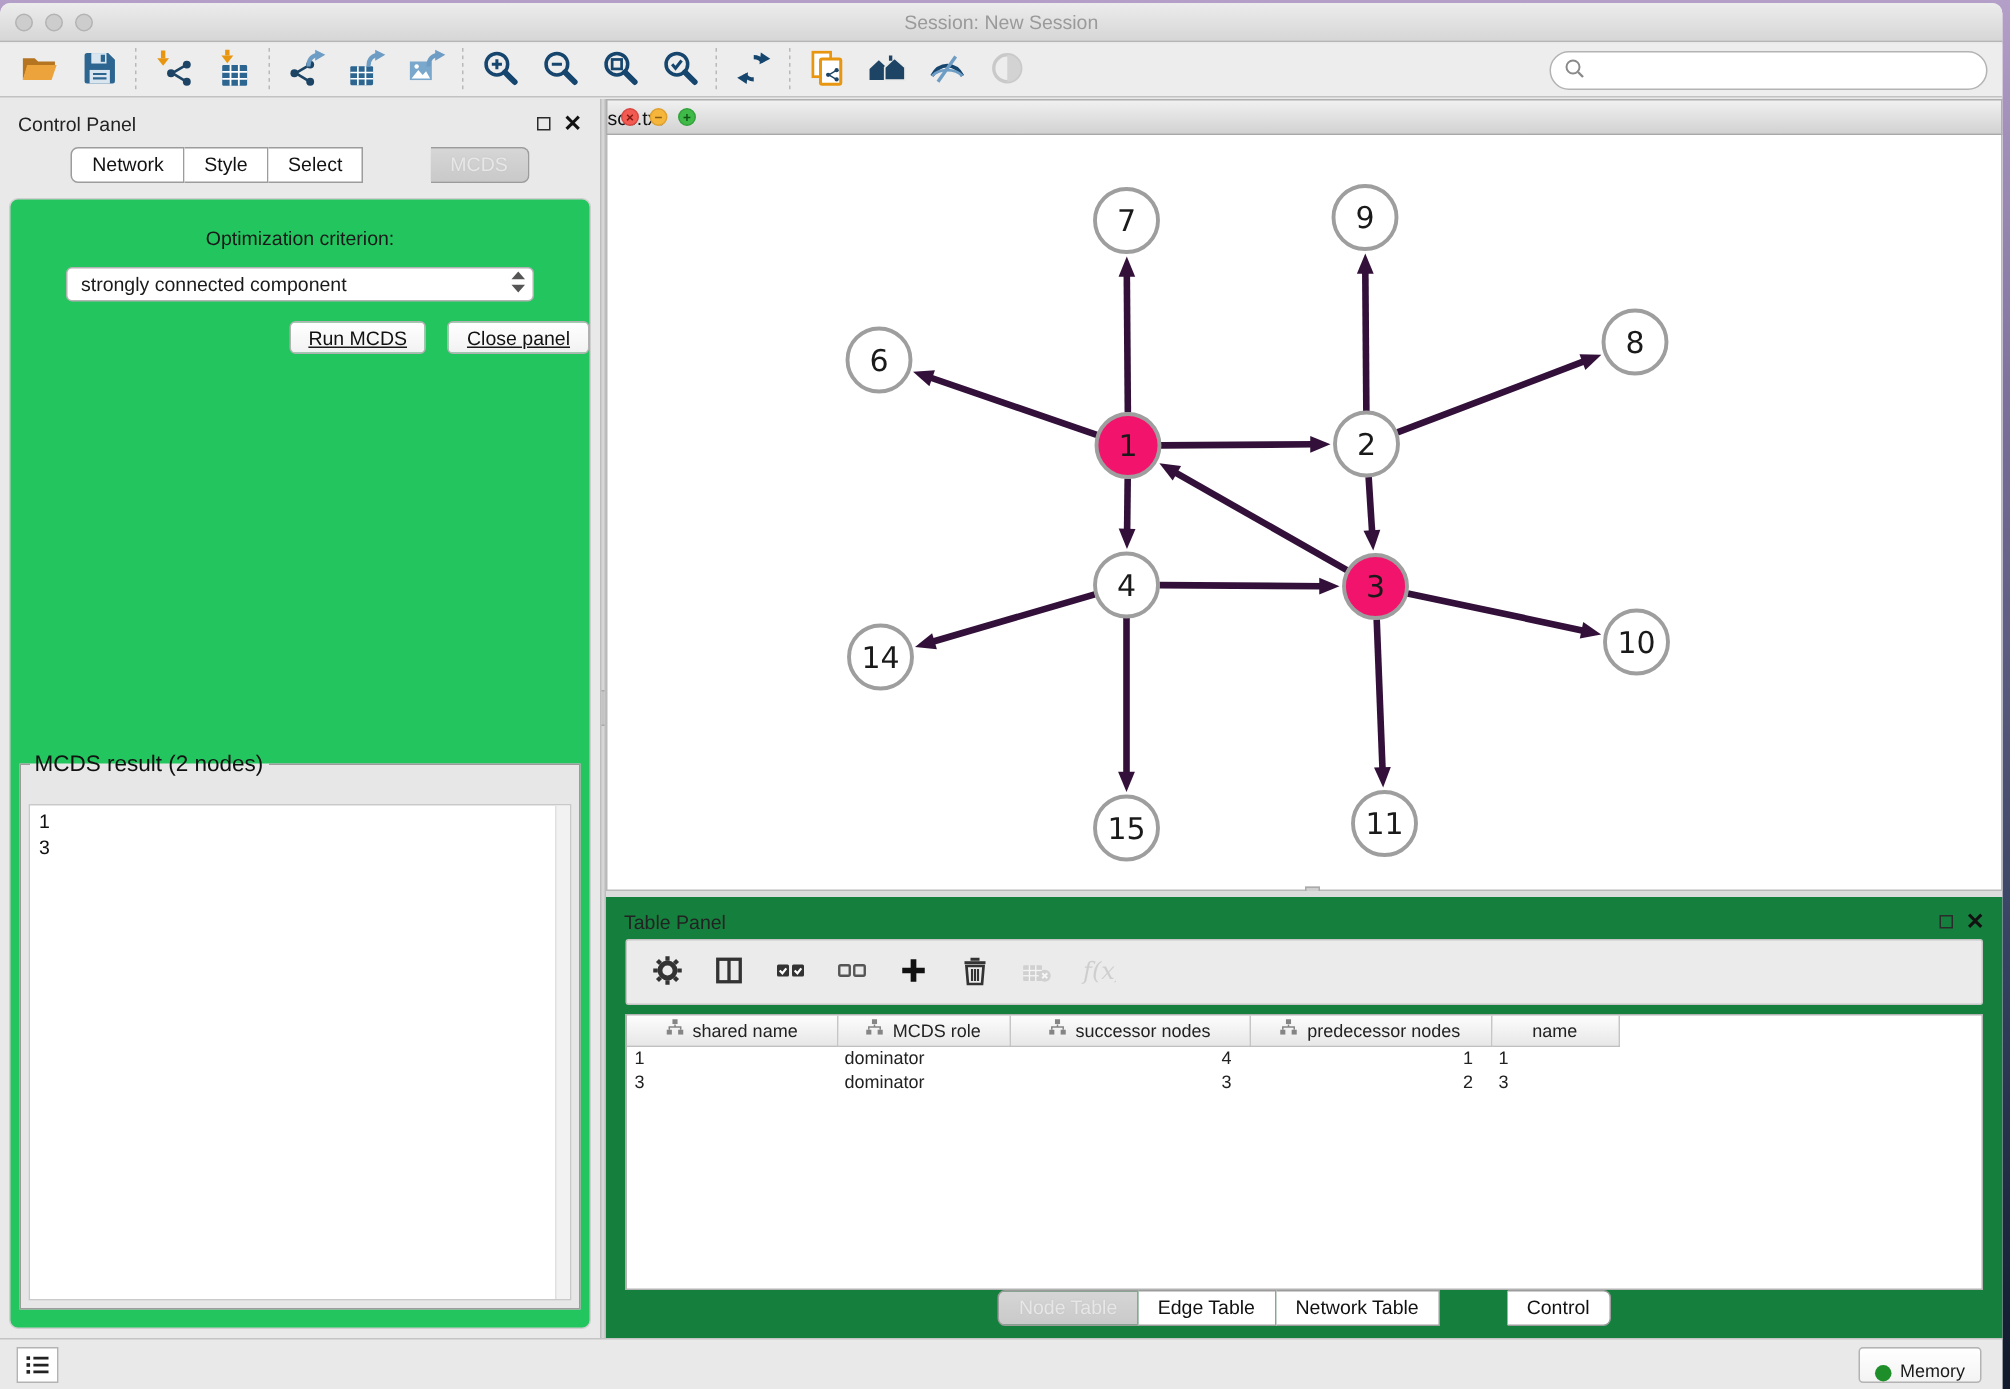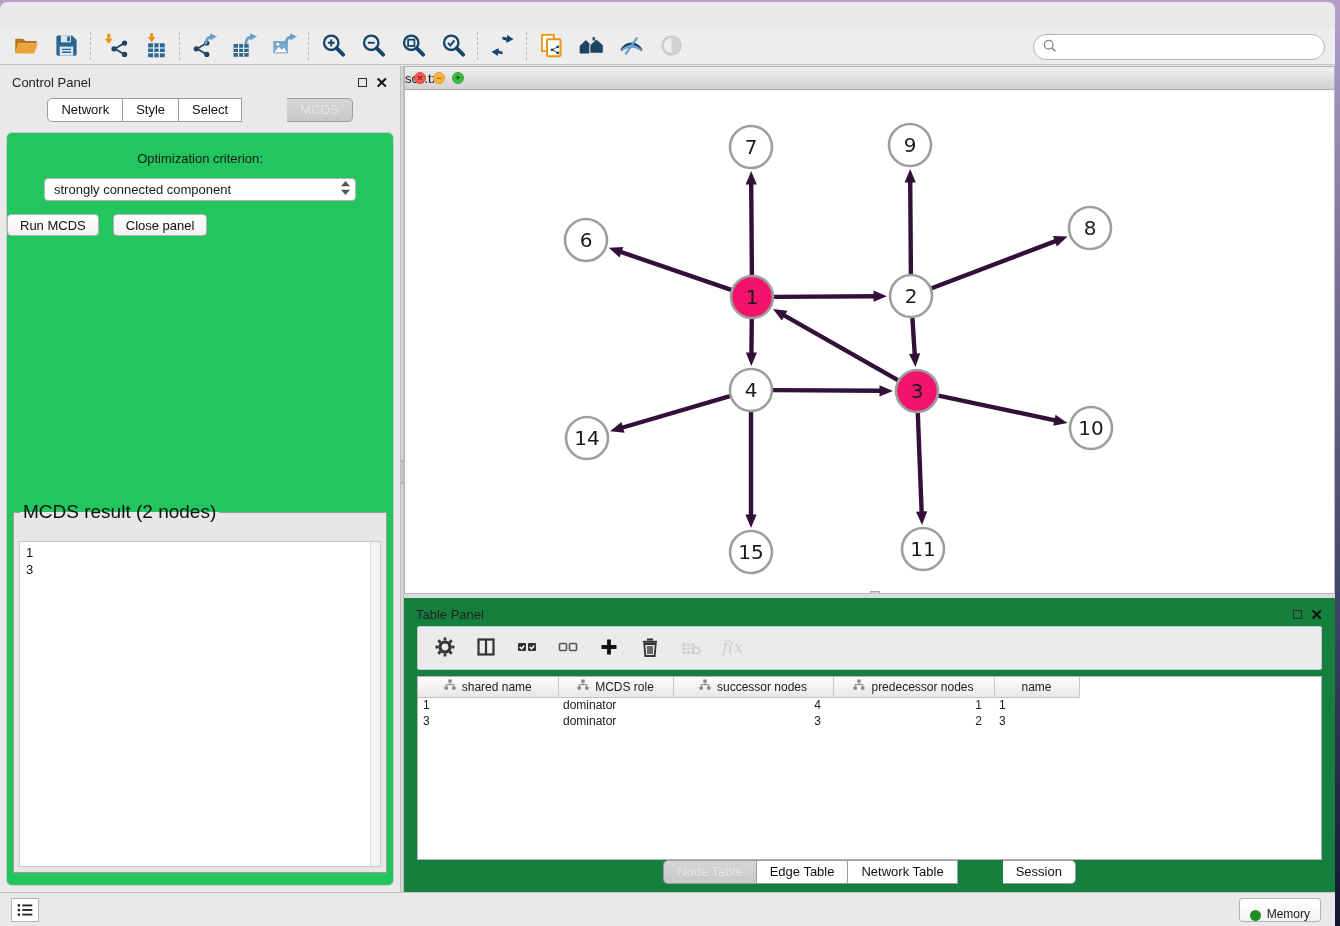--- a/index.html
+++ b/index.html
@@ -75,26 +75,26 @@
     margin:12px auto 0; width:312px; height:23px; background:#fff;
     border:1px solid #b3b3b3; border-radius:4px; display:flex; align-items:center;
     padding:0 4px 0 9px; font-size:13px;
   }
   #criterion-select .sel-text { flex:1; }
   .btn {
     background:linear-gradient(180deg,#ffffff,#f2f2f2);
     border:1px solid #b3b3b3; border-radius:4px; font-size:13px;
     padding:2px 12px; color:#111; height:22px;
   }
-  #cp-buttons { display:flex; justify-content:flex-start; gap:14px; margin-top:13px; }
+  #cp-buttons { display:flex; justify-content:flex-end; gap:14px; margin-top:13px;text-decoration:underline; }
   #mcds-fieldset {
     position:absolute; left:6px; right:6px; top:368px; bottom:12px;
     border:1px solid #9c9c9c; background:#e7e7e7; padding:4px;
   }
-  #mcds-fieldset legend { font-size:19px; color:#111; padding:0 3px; margin-left:2px; }
+  #mcds-fieldset legend { font-size:15px; color:#111; padding:0 3px; margin-left:2px; }
   #mcds-result-area {
     position:absolute; left:5px; right:5px; top:18px; bottom:5px;
     background:#fff; border:1px solid #c9c9c9; overflow:hidden;
   }
   #mcds-lines { padding:2px 6px; font-size:13px; line-height:17px; color:#111; }
   #mcds-scrollbar { position:absolute; right:0; top:0; bottom:0; width:10px;
     background:#f2f2f2; border-left:1px solid #e0e0e0; }
   
   #network-window { position:absolute; left:404px; top:64px; right:0; height:528px; }
   #net-titlebar { position:absolute; left:0; top:0; right:0; height:24px;
@@ -146,20 +146,28 @@
     background:linear-gradient(180deg,#fff,#f3f3f3); border:1px solid #b3b3b3; border-radius:3px;
     display:flex; align-items:flex-end; gap:6px; padding:0 10px; font-size:12px; }
   #memory-dot { width:11px; height:11px; border-radius:50%; background:#1e8e2a; }
   .dis { opacity:.45; }
 </style>
 </head>
 <body>
 
 <div id="app">
 
+  <div id="titlebar">
+    <div class="tl-group">
+      <span class="tl inactive"></span>
+      <span class="tl inactive"></span>
+      <span class="tl inactive"></span>
+    </div>
+    <div id="window-title">Session: New Session</div>
+  </div>
 
   <div id="toolbar">
     <div id="toolbar-items" style="display:flex;align-items:center;">
         <span class="tb-btn">
           <span><svg width="27" height="27" viewBox="0 0 24 24">
               <path d="M2 19V6h7l2 2h10v2H5z" fill="#b5741f"></path>
               <path d="M4.5 10h17.5l-3 9H2z" fill="#eda33b"></path>
             </svg></span>
         </span>
         <span class="tb-btn">
@@ -629,21 +637,21 @@
               <td class="al-r">2</td>
               <td class="al-l">3</td>
             </tr>
           </tbody>
         </table>
     </div>
     <div id="tp-tabs" class="tab-row">
         <span class="tab active">Node Table</span>
         <span class="tab">Edge Table</span>
         <span class="tab">Network Table</span>
-        <span class="tab">Session</span>
+        <span class="tab">Control</span>
       </div>
   </div>
 
   <div id="statusbar">
     <div id="list-btn">
       <svg width="22" height="22" viewBox="0 0 24 24">
         <g stroke="#222" stroke-width="2">
             <line x1="9" y1="7" x2="20" y2="7"></line>
             <line x1="9" y1="12" x2="20" y2="12"></line>
             <line x1="9" y1="17" x2="20" y2="17"></line>

